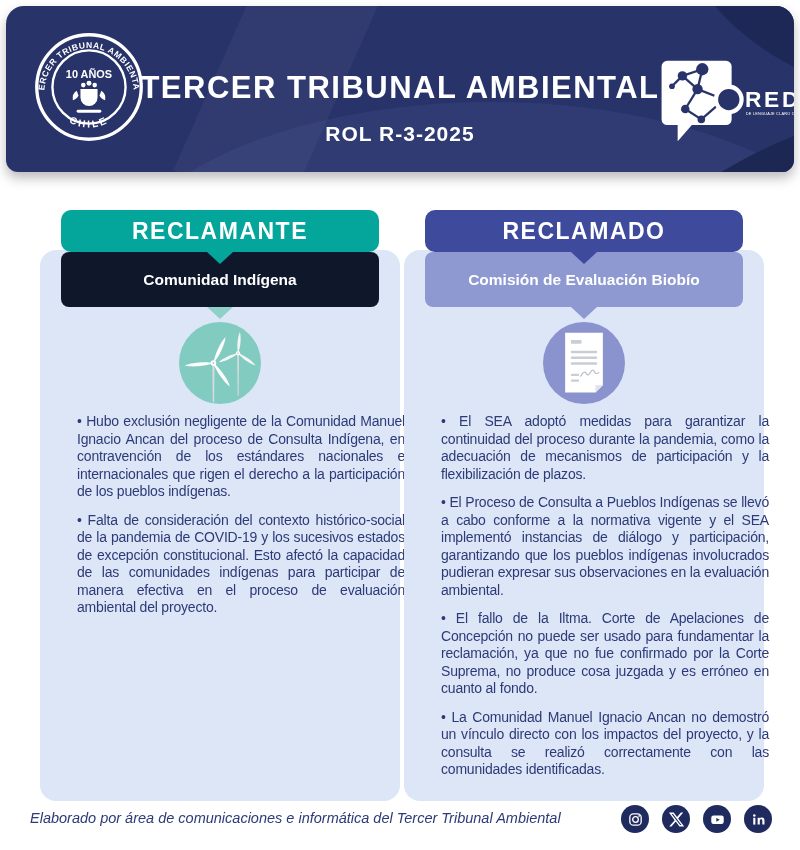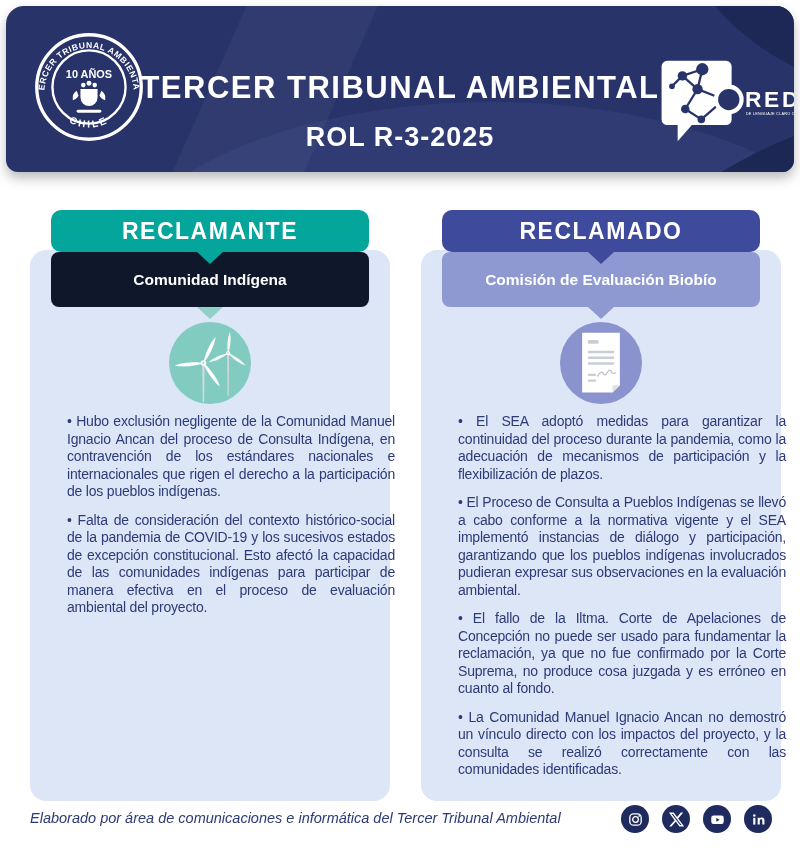--- a/index.html
+++ b/index.html
@@ -18,32 +18,32 @@
   .swoosh-dark-t { width:420px; height:300px; left:665px; top:-215px; background:#1E2857; transform:rotate(18deg); }
   .swoosh-streak { position:absolute; width:120px; height:260px; left:215px; top:-60px;
                    background:rgba(255,255,255,.045); transform:rotate(24deg); }
 
   .header-title {
     position:absolute; left:0; top:64px; width:100%; text-align:center;
     color:#ffffff; font-size:31px; font-weight:bold; letter-spacing:1.5px;
   }
   .header-subtitle {
     position:absolute; left:0; top:116px; width:100%; text-align:center;
-    color:#ffffff; font-size:27px; font-weight:bold; letter-spacing:1px;
+    color:#ffffff; font-size:21px; font-weight:bold; letter-spacing:1px;
   }
   .badge { position:absolute; left:26px; top:24px; width:114px; height:114px; }
   .red-logo { position:absolute; left:648px; top:48px; width:142px; height:92px; }
 
   
   .panel {
     position:absolute; top:250px; width:360px; height:551px;
     background:#DDE6F7; border-radius:16px;
   }
-  .panel-left  { left:30px; }
-  .panel-right { left:421px;padding-left:24px; }
+  .panel-left  { left:40px; }
+  .panel-right { left:404px;padding-left:24px; }
 
   .chip {
     position:absolute; left:50%; transform:translateX(-50%); top:-40px;
     width:318px; height:42px; border-radius:10px; z-index:3;
     display:flex; align-items:center; justify-content:center;
     color:#ffffff; font-size:23px; font-weight:bold; letter-spacing:1.5px;
   }
   .chip-teal   { background:#04A69C; }
   .chip-indigo { background:#3E4A9B; }
   .chip-tail { position:absolute; left:50%; transform:translateX(-50%); top:2px; width:26px; height:12px;

